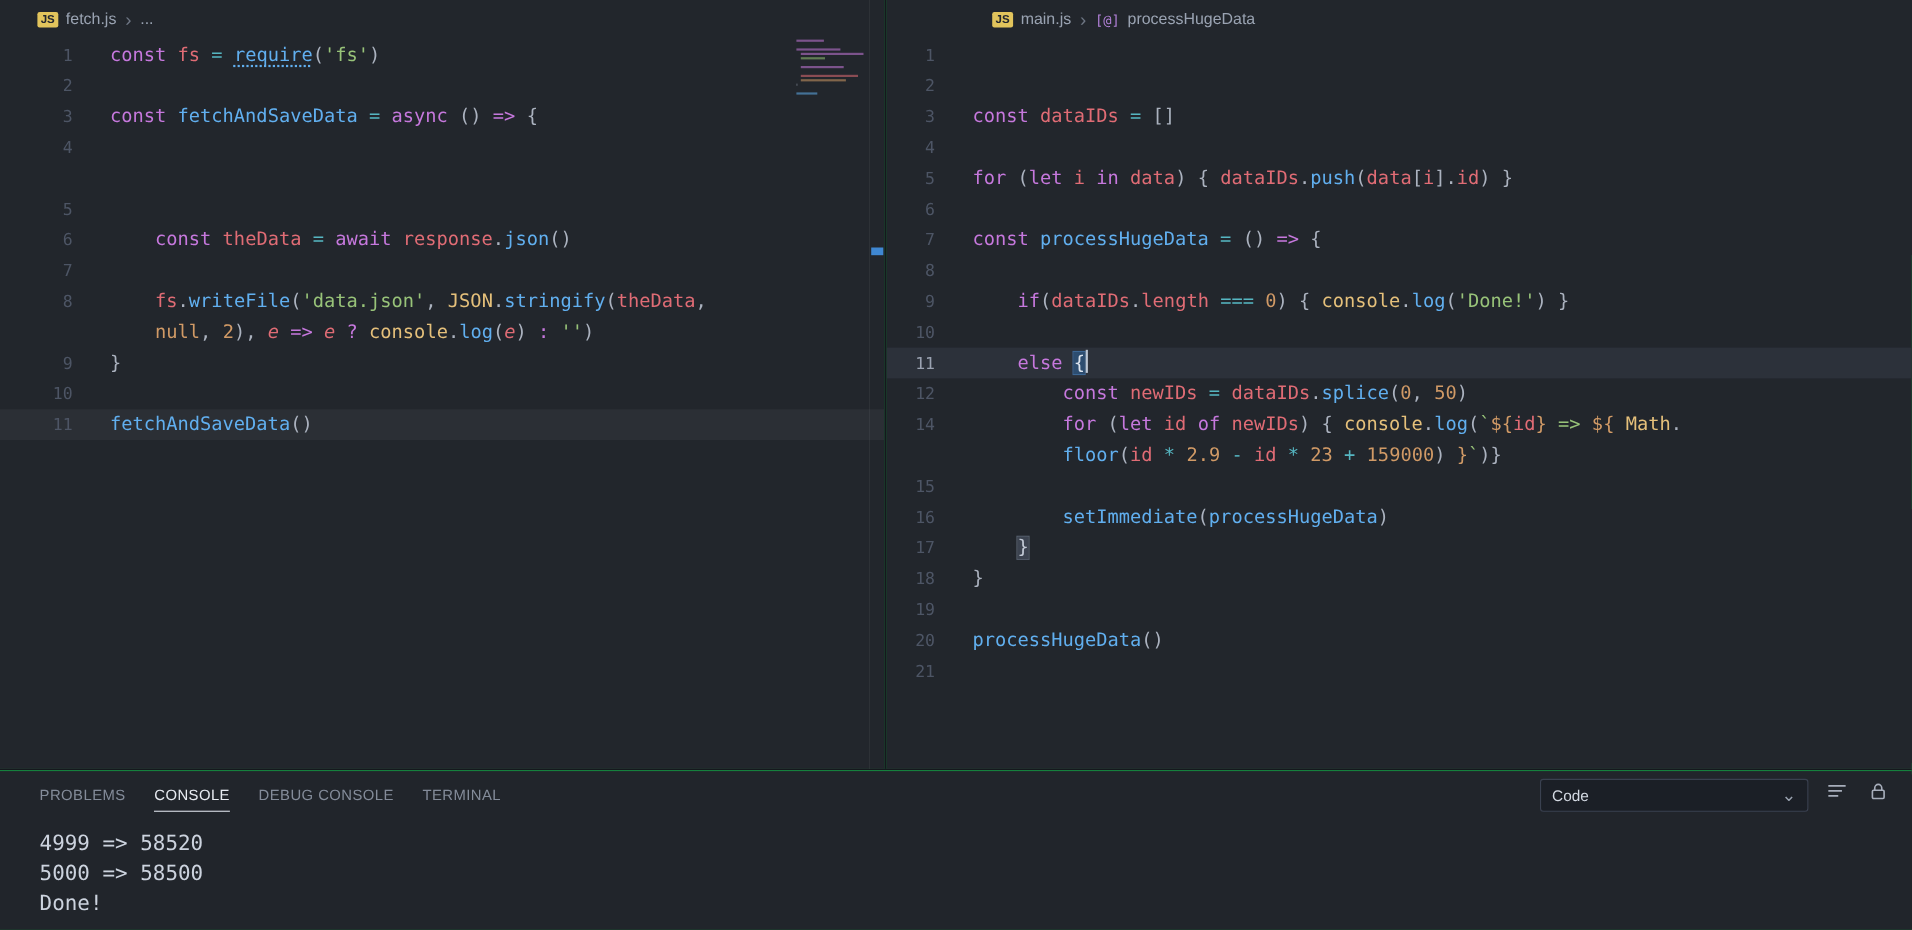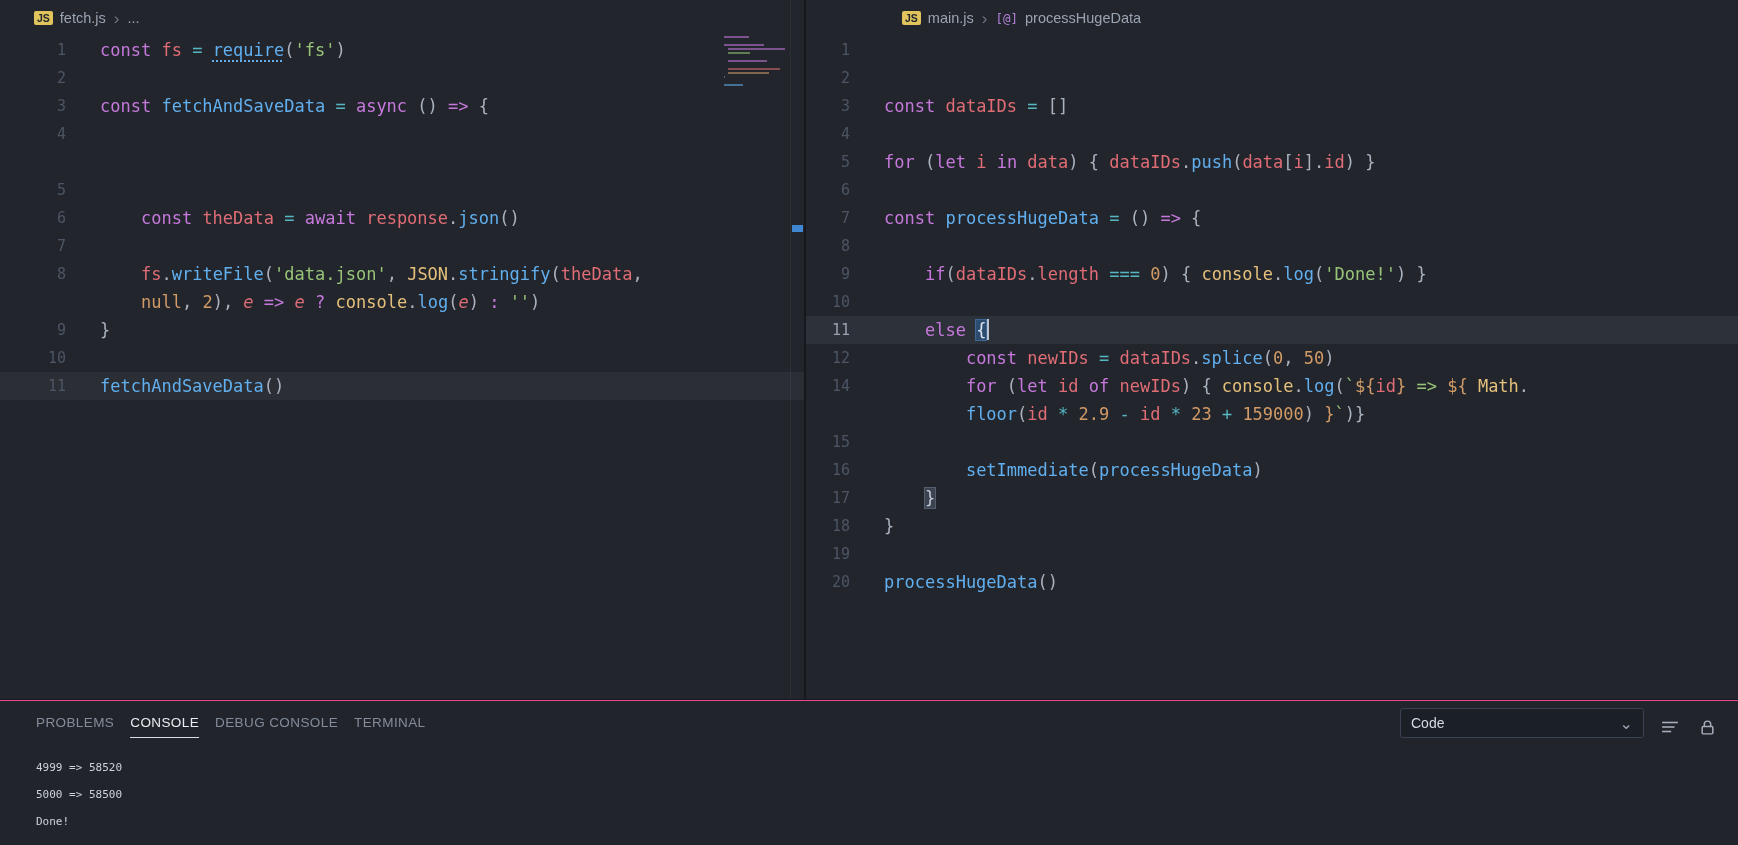--- a/index.html
+++ b/index.html
@@ -1,17 +1,17 @@
 <!DOCTYPE html>
 <html style="--s-k: #c678dd; --s-v: #e06c75; --s-f: #61afef; --s-s: #98c379; --s-n: #d19a66; --s-c: #e5c07b; --s-o: #56b6c2; --s-p: #abb2bf; --s-tx: #d19a66;"><head>
 <meta charset="utf-8">
 <style>
   *{box-sizing:border-box;margin:0;padding:0}
   html,body{width:1738px;height:845px;overflow:hidden;background:#21252b;font-family:"Liberation Sans",sans-serif}
-  .app{position:relative;width:1738px;height:704px;background:#ec4899;color:#abb2bf}
+  .app{position:relative;width:1738px;height:704px;background:#15803d;color:#abb2bf}
 
   
   .editors{position:absolute;top:0;left:0;width:100%;height:700px;display:flex;border-bottom:1px solid #15181d}
   .pane{position:relative;height:100%;background:#22262c;overflow:hidden}
   .pane-left{width:804px}
   .split{width:2px;background:#15181d;cursor:col-resize}
   .pane-right{flex:1}
 
   .breadcrumbs{height:36px;display:flex;align-items:center;gap:7px;font-size:14.5px;color:#9aa3b2}
   .pane-left .breadcrumbs{padding-left:34px}
@@ -52,30 +52,30 @@
   
   .sb{position:absolute;top:0;right:0;bottom:0;width:14px;border-left:1px solid rgba(255,255,255,.05)}
   .sb-ind{position:absolute;top:225px;left:1px;right:1px;height:7px;background:#3f87d2}
   .minimap{position:absolute;top:36px;right:14px;width:66px;cursor:pointer}
   .mm-row{height:4px;display:block}
   .mm-row i{display:block;height:2px;opacity:.55}
 
   
   .panel{position:absolute;left:0;top:701px;width:100%;height:144px;background:#21252b}
   .panel-bar{height:44px;display:flex;align-items:center;padding:0 20px 0 36px}
-  .ptabs{display:flex;gap:16px;flex:1}
+  .ptabs{display:flex;gap:26px;flex:1}
   .ptab{font-size:13.5px;letter-spacing:.4px;color:#848c9a;line-height:40px;position:relative;cursor:pointer}
   .ptab.on{color:#e8ecf2}
   .ptab.on::after{content:"";position:absolute;left:0;right:0;bottom:5px;height:1.5px;background:#d9dee6}
-  .actions{display:flex;align-items:flex-end;gap:15px}
+  .actions{display:flex;align-items:flex-start;gap:15px}
   .osel{width:244px;height:30px;background:#1b1f26;border:1px solid #3a4150;border-radius:3px;display:flex;align-items:center;padding:0 10px;font-size:14px;color:#d4dae3;cursor:pointer}
   .osel .spacer{flex:1}
   .osel .dchev{color:#9aa3b0;font-size:16px}
   .icon-btn{width:22px;height:22px;color:#a7aebb;display:flex;align-items:center;justify-content:center;cursor:pointer}
-  .output{padding:9px 0 0 36px;font-family:"DejaVu Sans Mono",monospace;font-size:11px;line-height:27px;color:#ccd3de;white-space:pre}
+  .output{padding:9px 0 0 36px;font-family:"DejaVu Sans Mono",monospace;font-size:19px;line-height:27px;color:#ccd3de;white-space:pre}
 </style>
 </head>
 <body>
 
 <div class="app">
 
   <div class="editors">
 
     <section class="pane pane-left">
       <div class="breadcrumbs">
@@ -161,20 +161,21 @@
           <div class="row active"><span class="ln">11</span><span class="lc">    <span class="tk-k">else </span><span class="tk-pb2">{</span><span class="cursor"></span></span></div>
           <div class="row"><span class="ln">12</span><span class="lc">        <span class="tk-k">const </span><span class="tk-v">newIDs </span><span class="tk-o">= </span><span class="tk-v">dataIDs</span><span class="tk-p">.</span><span class="tk-f">splice</span><span class="tk-p">(</span><span class="tk-n">0</span><span class="tk-p">, </span><span class="tk-n">50</span><span class="tk-p">)</span></span></div>
           <div class="row"><span class="ln">14</span><span class="lc">        <span class="tk-k">for </span><span class="tk-p">(</span><span class="tk-k">let </span><span class="tk-v">id </span><span class="tk-k">of </span><span class="tk-v">newIDs</span><span class="tk-p">) { </span><span class="tk-c">console</span><span class="tk-p">.</span><span class="tk-f">log</span><span class="tk-p">(</span><span class="tk-s">`</span><span class="tk-tx">${</span><span class="tk-v">id</span><span class="tk-tx">}</span><span class="tk-s"> =&gt; </span><span class="tk-tx">${</span><span class="tk-d"> </span><span class="tk-c">Math</span><span class="tk-p">.</span></span></div>
           <div class="row"><span class="ln"></span><span class="lc">        <span class="tk-f">floor</span><span class="tk-p">(</span><span class="tk-v">id </span><span class="tk-o">* </span><span class="tk-n">2.9 </span><span class="tk-o">- </span><span class="tk-v">id </span><span class="tk-o">* </span><span class="tk-n">23 </span><span class="tk-o">+ </span><span class="tk-n">159000</span><span class="tk-p">) </span><span class="tk-tx">}</span><span class="tk-s">`</span><span class="tk-p">)}</span></span></div>
           <div class="row"><span class="ln">15</span><span class="lc"></span></div>
           <div class="row"><span class="ln">16</span><span class="lc">        <span class="tk-f">setImmediate</span><span class="tk-p">(</span><span class="tk-f">processHugeData</span><span class="tk-p">)</span></span></div>
           <div class="row"><span class="ln">17</span><span class="lc">    <span class="tk-pb">}</span></span></div>
           <div class="row"><span class="ln">18</span><span class="lc"><span class="tk-p">}</span></span></div>
           <div class="row"><span class="ln">19</span><span class="lc"></span></div>
           <div class="row"><span class="ln">20</span><span class="lc"><span class="tk-f">processHugeData</span><span class="tk-p">()</span></span></div>
+          <div class="row"><span class="ln">21</span><span class="lc"></span></div>
         </div>
     </section>
 
   </div>
 
   <div class="panel">
     <div class="panel-bar">
       <div class="ptabs">
           <div class="ptab">PROBLEMS</div>
           <div class="ptab on">CONSOLE</div>

